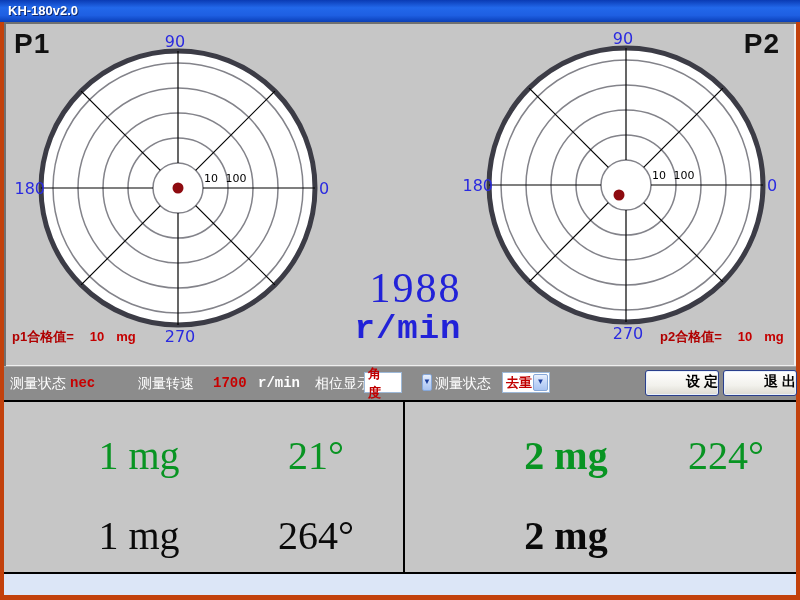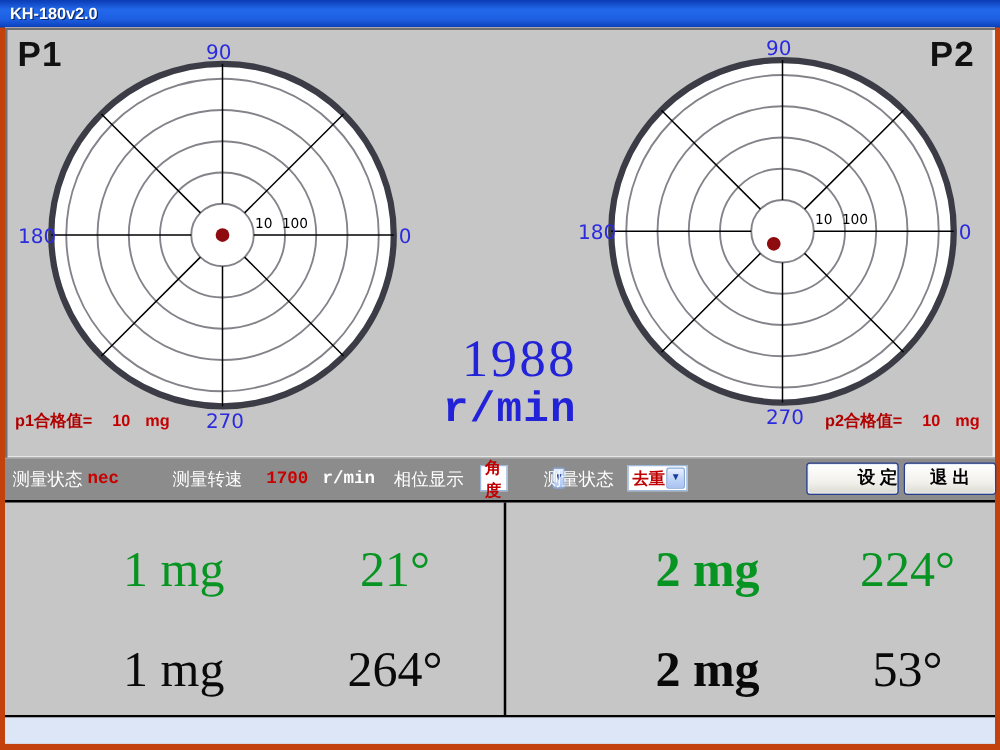--- a/index.html
+++ b/index.html
@@ -35,28 +35,28 @@
   .toolbar .tlabel{position:absolute;top:0;height:34px;line-height:34px;font-size:14px;color:#fff;white-space:nowrap;}
   .toolbar .tvalue{position:absolute;top:0;height:34px;line-height:34px;
     font-family:"Liberation Mono",monospace;font-weight:bold;font-size:14px;color:#c80000;white-space:nowrap;}
   .toolbar .tunit{color:#fff;}
   .combo{position:absolute;top:6px;height:21px;background:#fff;border:1px solid #9db9d9;
     box-sizing:border-box;display:flex;align-items:center;cursor:default;}
   .combo .combo-text{flex:1;font-size:13px;font-weight:bold;color:#c00000;padding-left:3px;line-height:19px;}
   .combo .combo-arrow{width:15px;height:17px;margin:1px;border-radius:2px;
     background:linear-gradient(180deg,#e8f0fd 0%,#c3d6f8 50%,#a9c4f2 100%);
     border:1px solid #86a7d8;box-sizing:border-box;color:#1a3d9c;font-size:8px;line-height:14px;text-align:center;}
-  #combo-phase{left:380px;width:22px;gap:40px;}
+  #combo-phase{left:360px;width:38px;gap:40px;}
   #combo-state{left:498px;width:48px;}
   .xp-button{position:absolute;top:4px;width:72px;height:24px;border:1px solid #2a3f8c;border-radius:3px;
     background:linear-gradient(180deg,#ffffff 0%,#f2f1ec 60%,#dcdad1 100%);
     box-shadow:inset 0 0 0 1px #e8f0fb;font-size:14px;font-weight:bold;color:#000;
     line-height:21px;text-align:center;cursor:default;}
   #btn-set{left:641px;text-align:right;}
-  #btn-exit{left:719px;}
+  #btn-exit{left:719px;text-align:right;}
   
   .results{position:absolute;left:0;top:378px;width:792px;height:174px;background:#c6c6c6;
     border-top:2px solid #000;border-bottom:2px solid #000;box-sizing:border-box;}
   .results .divider{position:absolute;left:399px;top:0;bottom:0;width:2px;background:#000;}
   .rcell{position:absolute;transform:translateX(-50%);font-family:"Liberation Serif",serif;
     font-size:40px;line-height:44px;white-space:nowrap;}
   .row1{top:32px;color:#089422;}
   .row2{top:112px;color:#0a0a0a;}
   .c-l-amt{left:135px;} .c-l-ang{left:312px;} .c-r-amt{left:562px;font-weight:bold;} .c-r-ang{left:722px;}
   
@@ -162,18 +162,17 @@
 
     <div class="results">
       <div class="divider"></div>
       <span class="rcell row1 c-l-amt">1 mg</span>
       <span class="rcell row1 c-l-ang">21°</span>
       <span class="rcell row2 c-l-amt">1 mg</span>
       <span class="rcell row2 c-l-ang">264°</span>
       <span class="rcell row1 c-r-amt">2 mg</span>
       <span class="rcell row1 c-r-ang">224°</span>
       <span class="rcell row2 c-r-amt">2 mg</span>
-      <span class="rcell row2 c-r-ang">53°</span>
     </div>
 
     <div class="statusbar"></div>
   </div>
 </div>
 
 </body></html>

